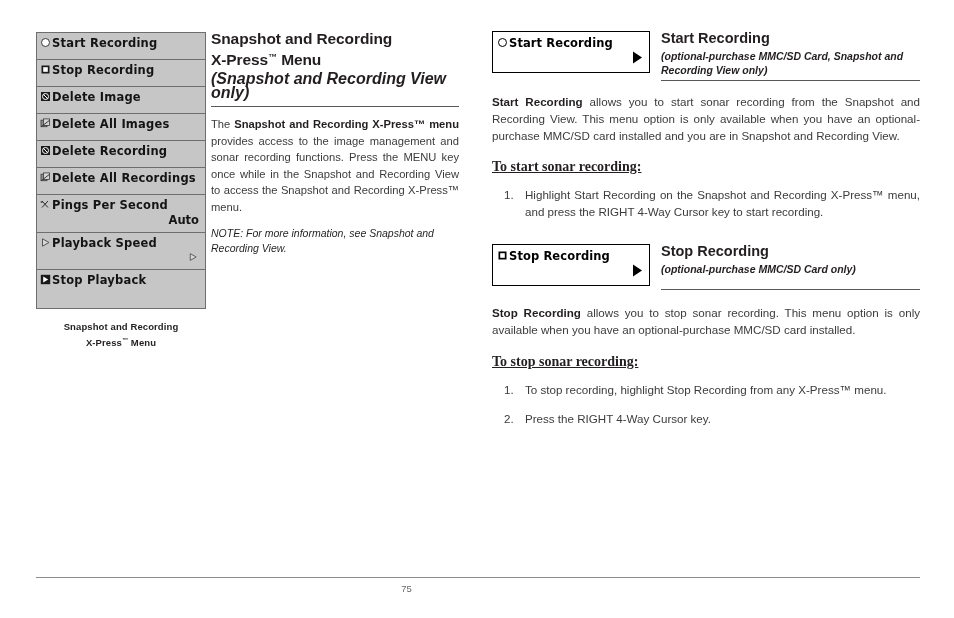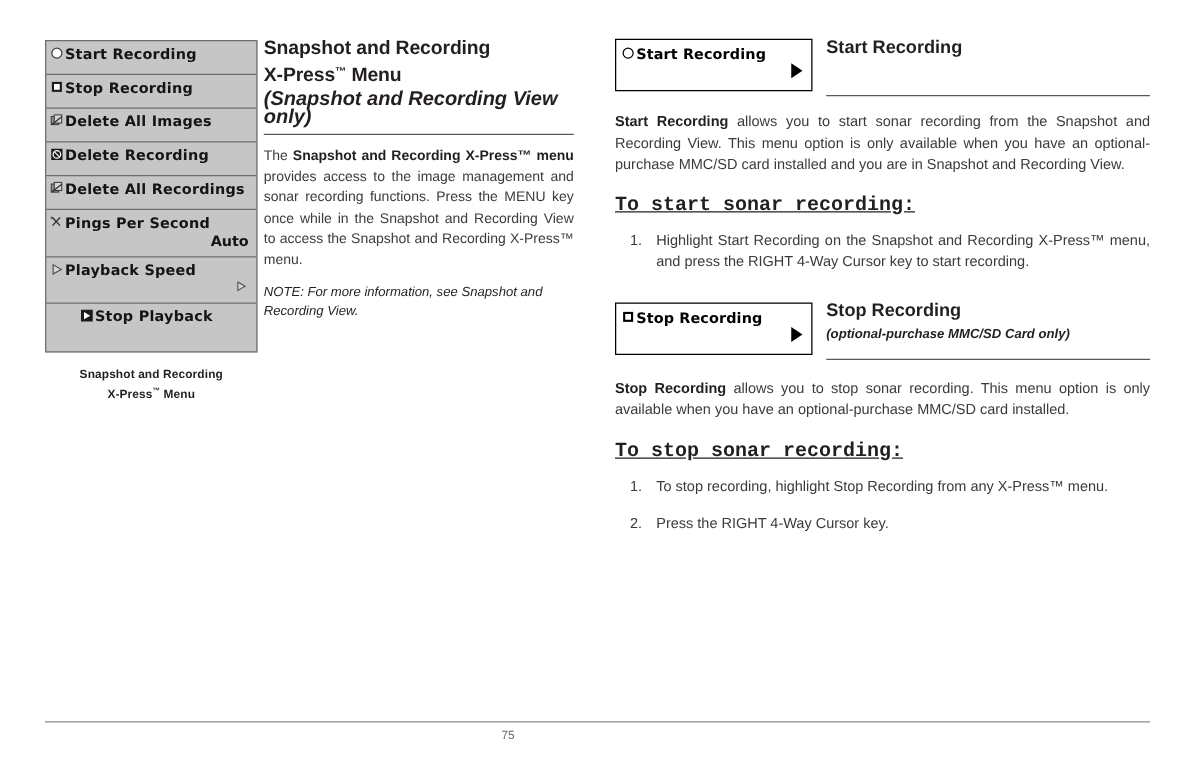--- a/index.html
+++ b/index.html
@@ -49,21 +49,20 @@
   }
   .lcd-row {
     position: relative;
     border-bottom: 1px solid #6e6e6e;
     padding: 3px 4px 5px 3px;
     min-height: 27px;
   }
   .lcd-row:last-child {
     border-bottom: none;
     min-height: 38px;
-    margin-left: 24px;
   }
   .lcd-label {
     display: block;
     font-family: "DejaVu Sans", sans-serif;
     font-size: 11.5px;
     font-weight: bold;
     letter-spacing: 0.2px;
     color: #141414;
     line-height: 15px;
     white-space: nowrap;
@@ -213,22 +212,22 @@
   .rt-body {
     font-family: "Liberation Sans", sans-serif;
     font-size: 11.6px;
     line-height: 17px;
     color: #3b3b3d;
     text-align: justify;
   }
   .rt-body b { color: #231f20; font-weight: bold; }
 
   .howto {
-    font-family: Liberation Mono, monospace;
-    font-size: 16px;
+    font-family: Liberation Serif, serif;
+    font-size: 14px;
     font-weight: bold;
     color: #231f20;
     text-decoration: underline;
   }
 
   ol.steps {
     list-style: none;
     counter-reset: stp;
     margin: 0;
     padding: 0;
@@ -285,20 +284,27 @@
               </svg></span><span>Start Recording</span></span>
       </div>
 
       <div class="lcd-row">
         <span class="lcd-label"><span class="lcd-ico"><svg width="11" height="11" viewBox="0 0 11 11">
                 <rect x="1.5" y="1.5" width="8" height="8" fill="#1a1a1a"></rect>
                 <rect x="3.2" y="3.2" width="4.6" height="4.6" fill="#ffffff"></rect>
               </svg></span><span>Stop Recording</span></span>
       </div>
 
+      <div class="lcd-row">
+        <span class="lcd-label"><span class="lcd-ico"><svg width="11" height="11" viewBox="0 0 11 11">
+                <rect x="1" y="1" width="9" height="9" fill="#1a1a1a"></rect>
+                <circle cx="5.5" cy="5.5" r="3" fill="none" stroke="#ffffff" stroke-width="1"></circle>
+                <line x1="3.3" y1="3.3" x2="7.7" y2="7.7" stroke="#ffffff" stroke-width="1"></line>
+              </svg></span><span>Delete Image</span></span>
+      </div>
 
       <div class="lcd-row">
         <span class="lcd-label"><span class="lcd-ico"><svg width="11" height="11" viewBox="0 0 11 11">
                 <rect x="1" y="2.2" width="6" height="6.5" fill="#8f8f8f" stroke="#3a3a3a" stroke-width="0.8"></rect>
                 <rect x="3.4" y="0.9" width="6" height="6.5" fill="#d4d4d4" stroke="#3a3a3a" stroke-width="0.8"></rect>
                 <line x1="1.4" y1="8.6" x2="9.4" y2="2.4" stroke="#2a2a2a" stroke-width="0.9"></line>
               </svg></span><span>Delete All Images</span></span>
       </div>
 
       <div class="lcd-row">
@@ -371,20 +377,21 @@
         <div class="lcd-chip">
           <span class="chip-label"><span class="lcd-ico"><svg width="11" height="11" viewBox="0 0 11 11">
                   <circle cx="5.5" cy="5.5" r="4" fill="#ffffff" stroke="#000000" stroke-width="1"></circle>
                 </svg></span><span>Start Recording</span></span>
           <span class="chip-arrow"><svg width="12" height="15" viewBox="0 0 12 15">
                 <polygon points="2,1.5 11,7.5 2,13.5" fill="#000000"></polygon>
               </svg></span>
         </div>
         <div class="rt-headings">
           <h2 class="rt-title">Start Recording</h2>
+          <div class="rt-sub">(optional-purchase MMC/SD Card, Snapshot and Recording View only)</div>
         </div>
       </div>
       <hr class="rule-right">
 
       <p class="rt-body" style="margin-top:12px;"><b>Start Recording</b><span> allows you to start sonar recording from the Snapshot and Recording View. This menu option is only available when you have an optional-purchase MMC/SD card installed and you are in Snapshot and Recording View.</span></p>
 
       <div class="howto" style="margin-top:15px;">To start sonar recording:</div>
 
       <ol class="steps" style="margin-top:11px;">
         <li>Highlight Start Recording on the Snapshot and Recording X-Press™ menu, and press the RIGHT 4-Way Cursor key to start recording.</li>

